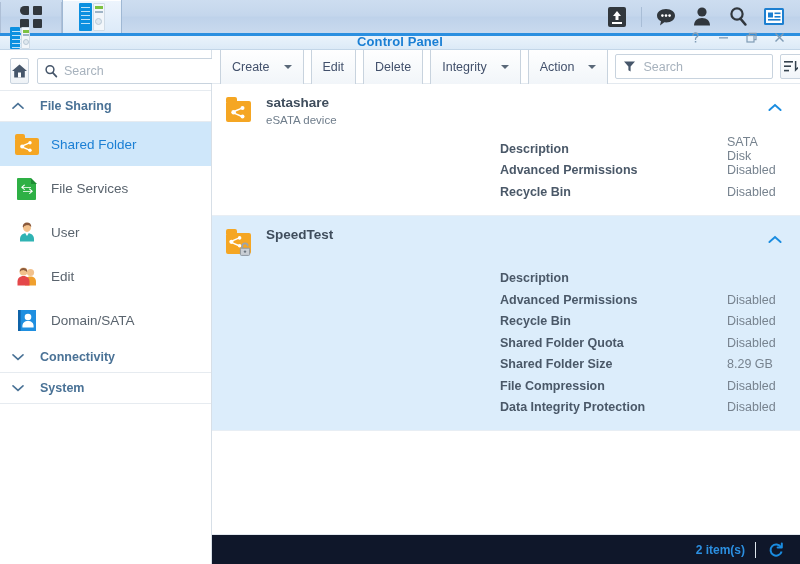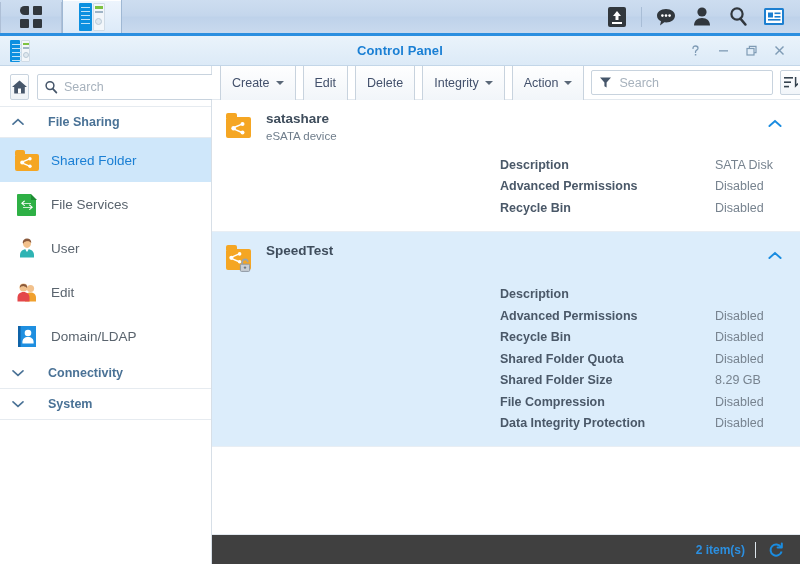--- a/index.html
+++ b/index.html
@@ -58,24 +58,24 @@
   .cp-icon .b2{ position:absolute; right:2px; top:8px; width:8px; height:2px; background:#9fb4c6;}
   .cp-icon .b3{ position:absolute; right:3px; top:15px; width:7px; height:7px; border-radius:50%; background:#dfe8ef; border:1px solid #b9c9d6;}
 
   
   .window {
     position: absolute; left: 0; top: 36px; width: 800px; height: 528px;
     background: #ffffff;
     display: flex; flex-direction: column;
   }
   .titlebar {
-    height: 30px; flex: none;
+    height: 14px; flex: none;
     background: linear-gradient(to bottom, #eaf3fb 0%, #dceaf7 100%);
     border-bottom: 1px solid #c3d6e8;
-    display: flex; align-items: center; position: relative;
+    display: flex; align-items: flex-end; position: relative;
   }
   .titlebar-icon { margin-left: 10px; display:flex; align-items:center; }
   .titlebar-title {
     position: absolute; left: 0; right: 0; text-align: center;
     font-size: 13px; font-weight: bold; color: #1a7fd4; letter-spacing: .1px;
   }
   .win-ctrls { position:absolute; right: 8px; display:flex; align-items:center; gap: 2px; }
   .win-btn { width: 26px; height: 24px; display:flex; align-items:center; justify-content:center;
              color: #7f9bb5; font-size: 14px; }
   .win-btn svg { display:block; }
@@ -98,21 +98,21 @@
     flex: 1; height: 26px; border: 1px solid #c8d3de; border-radius: 2px; background: #fff;
     display: flex; align-items: center; padding: 0 6px; gap: 6px;
   }
   .sb-search input {
     border: none; outline: none; flex: 1; font-size: 12.5px; color: #4a5560;
     font-family: "Liberation Sans", sans-serif; background: transparent;
   }
   .sb-search input::placeholder { color: #a7b2bd; }
 
   .sb-group {
-    display: flex; align-items: center; gap: 24px;
+    display: flex; align-items: center; gap: 16px;
     padding: 8px 10px 8px 12px; font-size: 12.5px; font-weight: bold; color: #4a7296;
     border-bottom: 1px solid #e6ebf0;
   }
   .sb-group.first { border-top: 1px solid #e6ebf0; }
   .sb-item {
     display: flex; align-items: center; gap: 11px;
     height: 44px; padding-left: 14px; font-size: 13.5px; color: #5a646e;
   }
   .sb-item.selected { background: #cfe7fa; color: #1a7fd4; }
   .sb-icon { width: 26px; height: 26px; flex: none; position: relative; }
@@ -120,21 +120,21 @@
   
   .main { flex: 1; display: flex; flex-direction: column; min-width: 0; background:#fff; }
   .toolbar {
     height: 34px; flex: none; display: flex; align-items: center; gap: 7px;
     padding: 0 6px 0 8px; border-bottom: 1px solid #e3e9ef; background: #fff;
   }
   .tb-button {
     height: 39px; border: 1px solid #c8d3de; border-radius: 2px;
     background: linear-gradient(to bottom,#ffffff,#f1f5f9);
     font-size: 12.5px; color: #42506b; padding: 0 11px;
-    display: flex; align-items: center; gap: 6px; white-space: nowrap;
+    display: flex; align-items: center; gap: 14px; white-space: nowrap;
   }
   .caret { width:0;height:0;border-left:4px solid transparent;border-right:4px solid transparent;
            border-top:4px solid #5a6878; }
   .tb-searchwrap {
     flex: 1; min-width: 0; height: 25px; border: 1px solid #c8d3de; border-radius: 2px;
     background: #fff; display: flex; align-items: center; padding: 0 7px; gap: 7px;
   }
   .tb-searchwrap input {
     border:none; outline:none; flex:1; min-width:0; font-size:12.5px; color:#4a5560;
     font-family:"Liberation Sans", sans-serif; background:transparent;
@@ -164,26 +164,26 @@
   .folder-meta { flex: 1; min-width: 0; }
   .folder-name { font-size: 13.5px; font-weight: bold; color: #3f4d5c; line-height: 17px; }
   .folder-sub { font-size: 11.5px; color: #6f7d8b; line-height: 16px; margin-top: 1px; }
   .collapse-btn { position: absolute; right: 18px; top: 14px; }
 
   .prop-list { margin-top: 6px; }
   .prop-row { display: flex; height: 21.5px; align-items: center; padding-left: 280px; position: relative; }
   .prop-label {
     position: absolute; left: 280px; font-size: 12.5px; font-weight: bold; color: #4a5868; margin-left: 8px;
   }
-  .prop-value { position: absolute; left: 503px; font-size: 12.5px; color: #77838f; }
+  .prop-value { position: absolute; left: 515px; font-size: 12.5px; color: #77838f; }
 
   .footer {
     height: 30px; flex: none; border-top: 1px solid #e3e9ef;
     display: flex; align-items: center; justify-content: flex-end; gap: 10px; padding-right: 14px;
-    background: #404040;
+    background: #0f172a;
   }
   .footer-count { font-size: 12px; color: #2b8fe0; font-weight: bold; }
   .footer-sep { width: 1px; height: 16px; background: #dde5ec; }
   .refresh-btn { display: flex; align-items: center; justify-content: center; width: 20px; height: 20px; }
 </style>
 </head>
 <body>
 
 <div class="taskbar">
   <div class="tb-left">
@@ -370,21 +370,21 @@
 
       <div class="sb-item">
         <span class="sb-icon">
           <svg width="26" height="26" viewBox="0 0 26 26">
             <rect x="4" y="3" width="18" height="21" fill="#1f8fe0"></rect>
             <rect x="4" y="3" width="2.6" height="21" fill="#0f63a8"></rect>
             <circle cx="14" cy="10" r="3.3" fill="#ffffff"></circle>
             <path d="M14 14 C10.6 14 8.4 16 8.4 19 V20.5 H19.6 V19 C19.6 16 17.4 14 14 14 Z" fill="#ffffff"></path>
           </svg>
         </span>
-        <span>Domain/LDAP</span>
+        <span>Domain/SATA</span>
       </div>
 
       <div class="sb-group">
         <svg width="12" height="8" viewBox="0 0 12 8">
           <path d="M1 1.8 L6 6.4 L11 1.8" fill="none" stroke="#4a7296" stroke-width="1.6" stroke-linecap="round"></path>
         </svg>
         <span>Connectivity</span>
       </div>
       <div class="sb-group">
         <svg width="12" height="8" viewBox="0 0 12 8">

